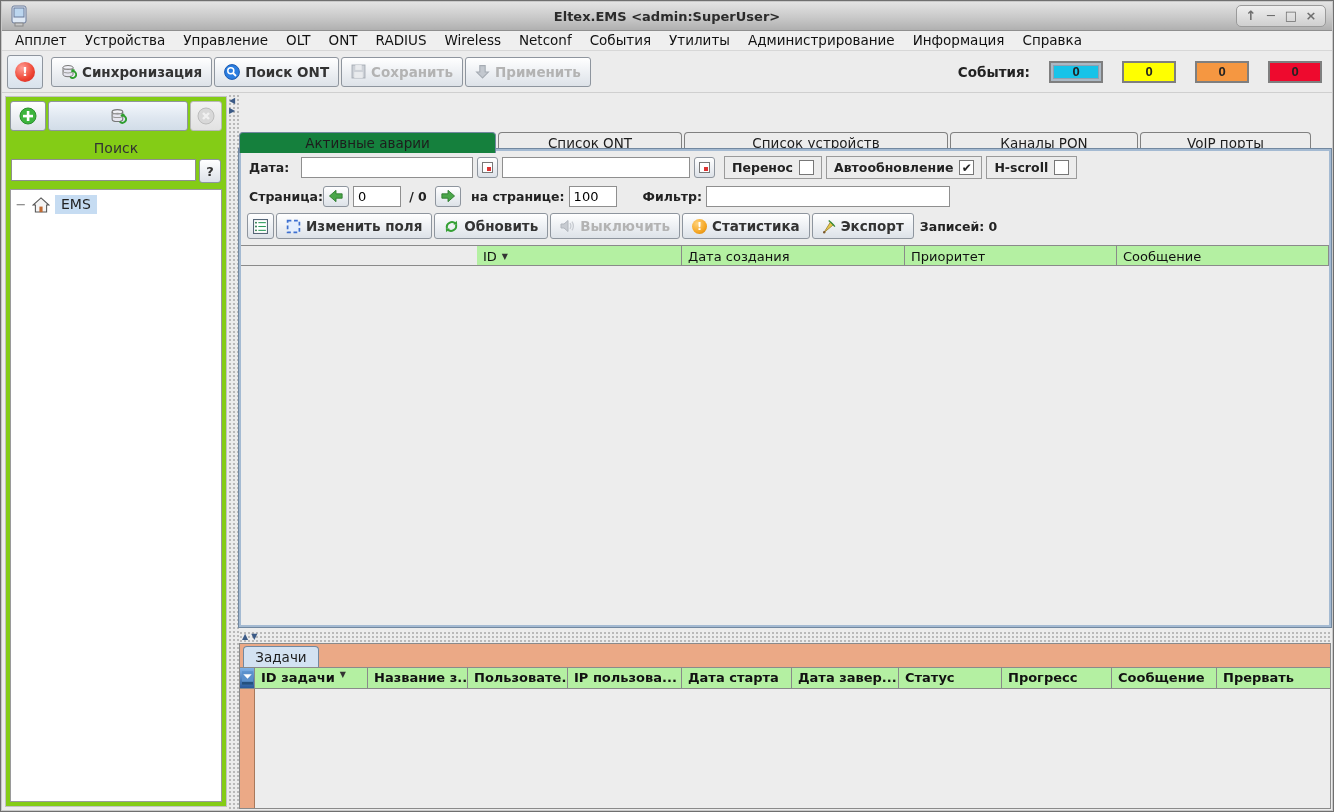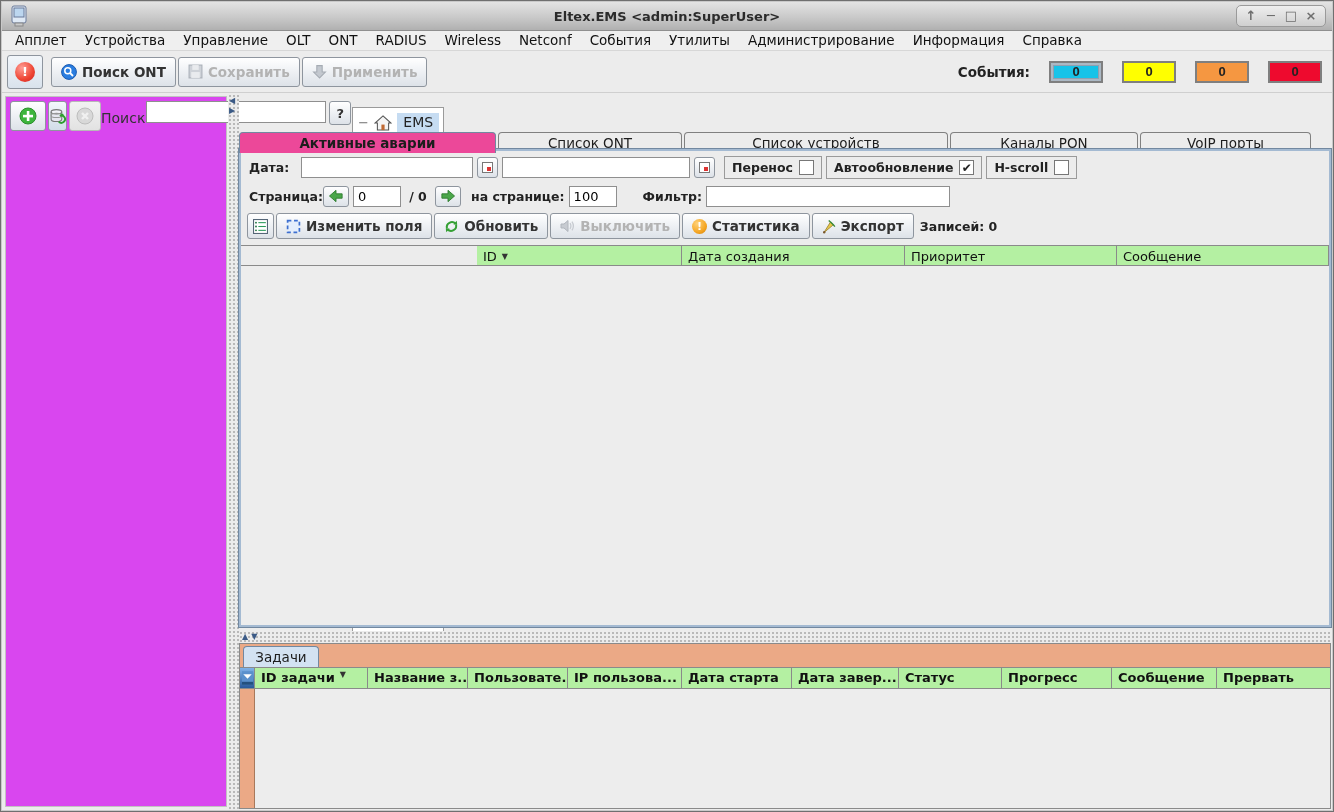--- a/index.html
+++ b/index.html
@@ -43,21 +43,21 @@
   .events-box { margin-left:auto; display:flex; align-items:center; gap:19px; margin-right:10px; }
   .events-label { font-weight:bold; font-size:13.5px; }
   .ev-count { width:54px; height:22px; border:2px solid #7f7f7f; text-align:center;
     font-weight:bold; font-size:13px; line-height:18px; color:#222; }
   .ev-info { background:#17c3e8; box-shadow:inset 0 0 0 2px rgba(255,255,255,.25), inset 0 0 0 3px #8fa0b0; }
   .ev-warn { background:#ffff00; }
   .ev-major { background:#f59741; }
   .ev-crit { background:#ee0a2e; }
   
   .sidebar { position:absolute; left:4px; top:95px; width:222px; height:711px;
-    background:#d946ef; border:1px solid #c2c2c2; display:flex; padding:4px; }
+    background:#84cc16; border:1px solid #c2c2c2; display:flex; flex-direction:column; padding:4px; }
   .side-btn-row { display:flex; gap:2px; }
   .sbtn { height:30px; }
   .sbtn-plus { width:36px; padding:0; }
   .sbtn-wide { flex:1; padding:0; background:linear-gradient(#f4f8fc,#dfe7f0 55%,#d2dde8); }
   .sbtn-x { width:32px; padding:0; background:linear-gradient(#f2f2f2,#e2e2e2); border-color:#b8b8b8; }
   .search-label { text-align:center; font-size:14px; color:#333; margin:9px 0 3px; }
   .search-row { display:flex; gap:3px; padding:0 1px; }
   .tfield { border:1px solid #8f8f8f; background:#fff; height:22px; font-family:inherit;
     font-size:13px; padding:0 4px; }
   .search-input { flex:1; }
@@ -72,21 +72,21 @@
     background-color:#ececec; }
   .v-splitter .tri { position:absolute; left:1px; font-size:8px; color:#3b5a86; line-height:8px; }
   
   .main { position:absolute; left:238px; top:92px; width:1092px; height:716px; }
   .tabrow { position:absolute; display:flex; gap:2px; height:21px; }
   .tabrow1 { top:18px; left:6px; }
   .tabrow2 { top:39px; left:0; height:21px; }
   .tab { background:#ececec; border:1px solid #808080; border-bottom:none;
     border-radius:4px 4px 0 0; display:flex; align-items:center; justify-content:center;
     font-size:13.5px; color:#1d1d1d; padding:0 10px; }
-  .tab.selected { background:#ec4899; border-color:#7288a0; z-index:2;font-weight:bold; }
+  .tab.selected { background:#15803d; border-color:#7288a0; z-index:2; }
   
   .alarm-panel { position:absolute; top:56px; left:0; width:1092px; height:478px;
     border:2px solid #a4bad2; outline:1px solid #7288a0; background:#ececec;
     display:flex; flex-direction:column; }
   .filt-row { display:flex; align-items:center; margin:3px 6px 0 8px; height:26px; gap:4px; }
   .flabel { font-weight:bold; font-size:12.5px; color:#222; }
   .date-input1 { width:172px; height:21px; }
   .date-input2 { width:188px; height:21px; }
   .cal-btn { width:21px; height:21px; padding:0; position:relative; }
   .cal-glyph { width:11px; height:11px; background:#fff; border:1px solid #777; position:relative; }
@@ -165,20 +165,30 @@
   <span class="menu-item">Справка</span>
 </div>
 
 <div class="toolbar">
   <button class="btn alarm-btn">
     <span class="alarm-circle">!</span>
   </button>
   <div class="tb-group">
     <button class="btn">
       <svg width="16" height="16" viewBox="0 0 16 16">
+        <path d="M2 3.5 v7 c0 1.2 2.2 2.2 5 2.2 s5-1 5-2.2 v-7" fill="#e6e6ef" stroke="#777"></path>
+        <ellipse cx="7" cy="3.5" rx="5" ry="2" fill="#f2f2f8" stroke="#777"></ellipse>
+        <ellipse cx="7" cy="7" rx="5" ry="2" fill="none" stroke="#999"></ellipse>
+        <path d="M9.2 12.8 a3.4 3.4 0 1 0 1-5.4" fill="none" stroke="#2f9e2f" stroke-width="1.8"></path>
+        <path d="M10.5 5.2 l3.4 0.4 -1.8 2.8 z" fill="#2f9e2f"></path>
+      </svg>
+      <span>Синхронизация</span>
+    </button>
+    <button class="btn">
+      <svg width="16" height="16" viewBox="0 0 16 16">
         <circle cx="8" cy="8" r="7.4" fill="#2a7de0" stroke="#1a5ab0"></circle>
         <circle cx="6.8" cy="6.8" r="3" fill="none" stroke="#fff" stroke-width="1.5"></circle>
         <line x1="9" y1="9" x2="12" y2="12" stroke="#fff" stroke-width="1.8"></line>
       </svg>
       <span>Поиск ONT</span>
     </button>
     <button class="btn disabled">
       <svg width="15" height="15" viewBox="0 0 14 14">
         <rect x="1" y="1" width="12" height="12" fill="#ced2d8" stroke="#aab0b8"></rect>
         <rect x="4" y="1" width="6" height="4.5" fill="#e9ebee"></rect>

